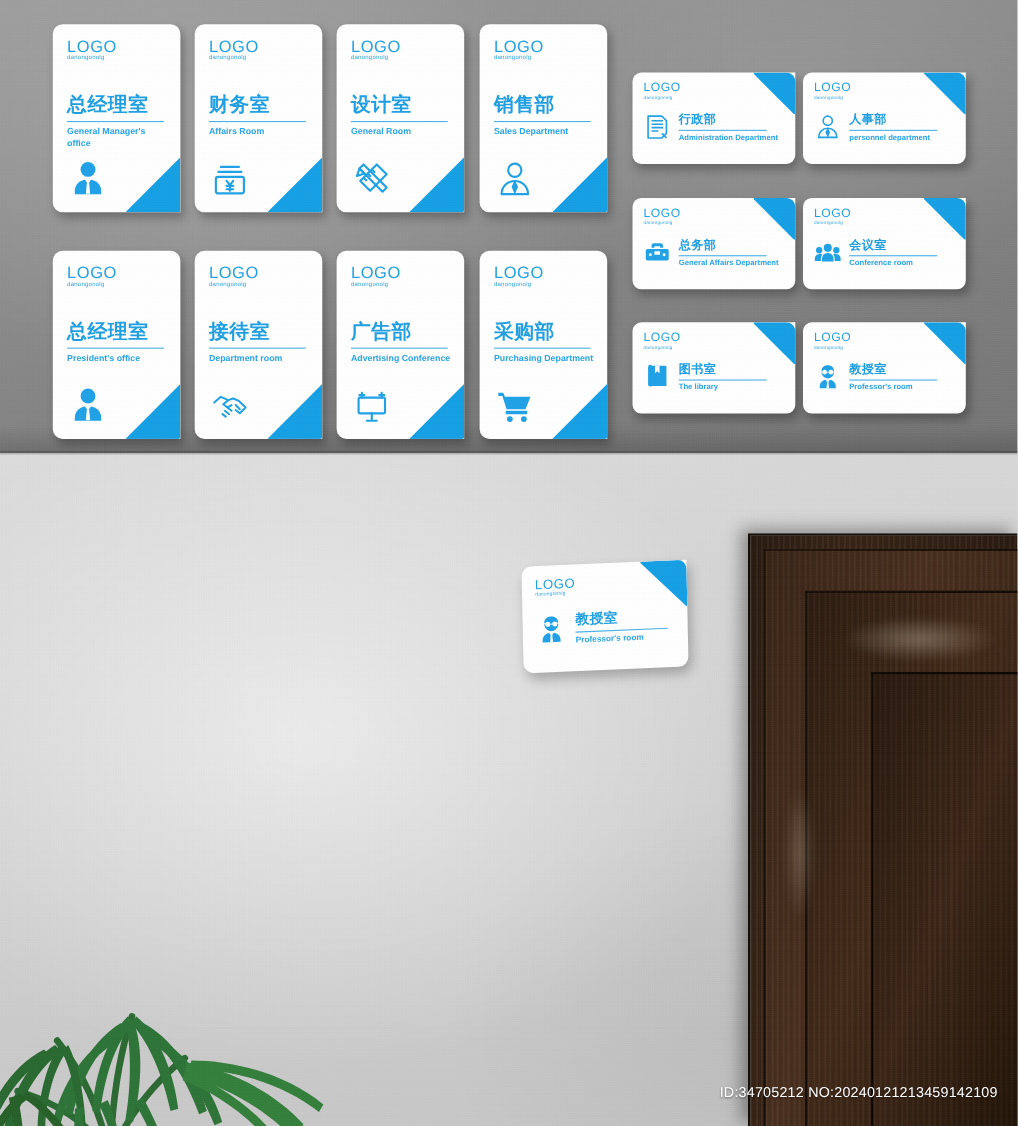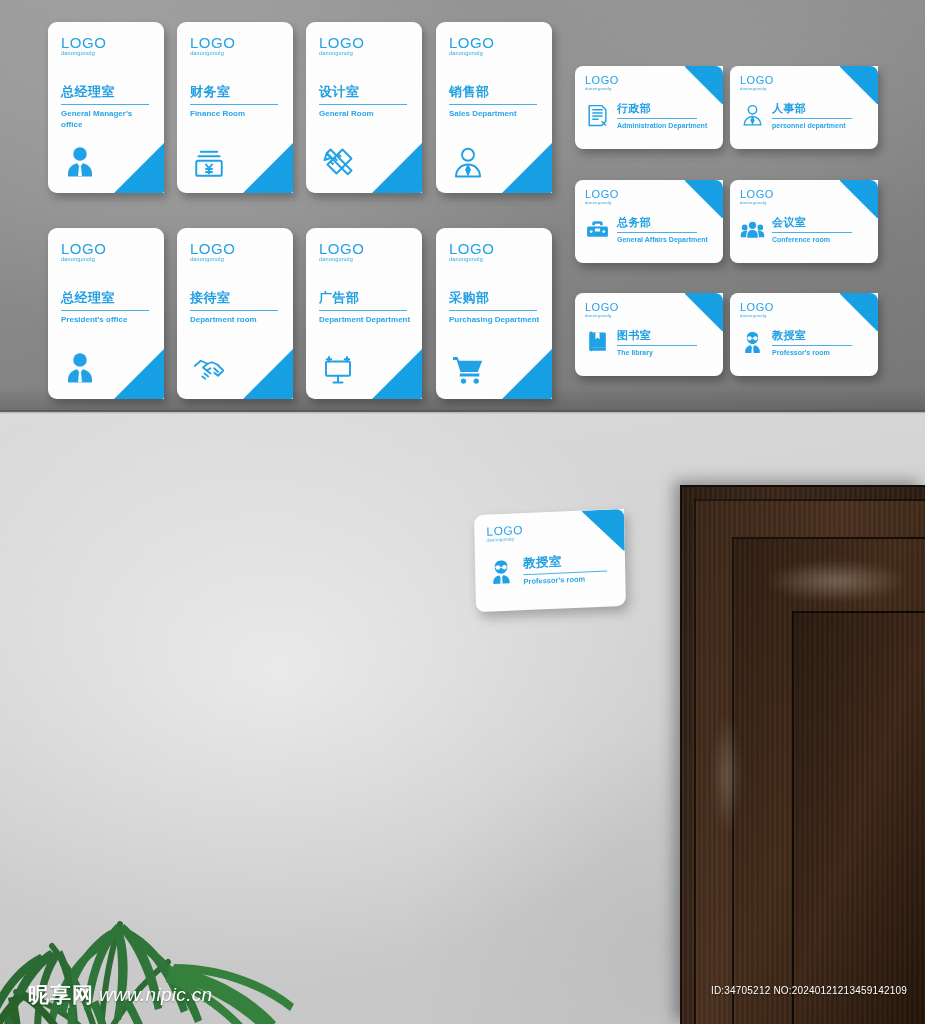--- a/index.html
+++ b/index.html
@@ -106,21 +106,21 @@
   .en{ color:#2aa6e8; font-weight:600; }
   .rule{ height:1px; background:#49b2ea; }
 
   
   .v-card{
     width:116px; height:171px;
     border-radius:9px 9px 0 9px;
   }
   .v-card .v-body{ position:absolute; inset:0; padding:13px 11px 0 13px; }
   .v-card .logo{ margin-bottom:26px; }
-  .v-card .cn{ font-size:13px; letter-spacing:.5px; }
+  .v-card .cn{ font-size:18px; letter-spacing:.5px; }
   .v-card .rule{ margin:3px 0 3px 0; width:88px; }
   .v-card .en{ font-size:8px; line-height:11px; }
   .v-card .v-icon{
     position:absolute; left:14px; bottom:12px; width:36px; height:36px;
     color:#21a2e7;
   }
   .v-card .v-icon svg{ width:100%; height:100%; display:block; }
 
   
   .v-fold{
@@ -191,21 +191,21 @@
   .watermark{
     position:absolute; left:28px; top:981px;
     display:flex; align-items:center; gap:5px;
     color:#ffffff; white-space:nowrap;
     text-shadow: 0 1px 2px rgba(0,0,0,.35);
   }
   .watermark .wm-cn{ font-size:21px; font-weight:700; letter-spacing:1px; }
   .watermark .wm-url{ font-size:19px; font-weight:400; font-style:italic; letter-spacing:.3px; }
   .photo-id{
     position:absolute; right:18px; top:985px;
-    color:#ffffff; font-size:10px; letter-spacing:.2px; white-space:nowrap;
+    color:#ffffff; font-size:13px; letter-spacing:.2px; white-space:nowrap;
     text-shadow:0 1px 2px rgba(0,0,0,.5);
   }
 </style>
 </head>
 <body>
 
 <div id="scene">
 
   <div class="wall-top"></div>
   <div class="wall-bottom"></div>
@@ -289,21 +289,21 @@
   </div>
 
   <div class="card v-card" style="left:177px; top:22px;">
     <div class="v-body">
       <div class="logo">
         <span class="logo-main">LOGO</span>
         <span class="logo-sub">danongonolg</span>
       </div>
       <div class="cn">财务室</div>
       <div class="rule"></div>
-      <div class="en">Finance Room</div>
+      <div class="en">Affairs Room</div>
     </div>
     <div class="v-icon">
       <svg viewBox="0 0 48 48" xmlns="http://www.w3.org/2000/svg" fill="none" stroke="currentColor" stroke-width="2.6" aria-hidden="true">
         <path d="M13 9h22" stroke-linecap="round"></path>
         <path d="M10 15h28" stroke-linecap="round"></path>
         <rect x="7" y="21" width="34" height="20" rx="2.5"></rect>
         <path d="M20 26l4 5 4-5M20 32h8M20 36h8M24 31v7" stroke-linecap="round"></path>
       </svg>
     </div>
     <div class="v-fold">
@@ -408,21 +408,21 @@
   </div>
 
   <div class="card v-card" style="left:306px; top:228px;">
     <div class="v-body">
       <div class="logo">
         <span class="logo-main">LOGO</span>
         <span class="logo-sub">danongonolg</span>
       </div>
       <div class="cn">广告部</div>
       <div class="rule"></div>
-      <div class="en">Department Department</div>
+      <div class="en">Advertising Conference</div>
     </div>
     <div class="v-icon">
       <svg viewBox="0 0 48 48" xmlns="http://www.w3.org/2000/svg" fill="none" stroke="currentColor" stroke-width="2.6" stroke-linecap="round" aria-hidden="true">
         <rect x="8" y="14" width="32" height="19" rx="1.5"></rect>
         <path d="M12 8v6M36 8v6M9 11h6M33 11h6"></path>
         <path d="M24 33v7M18 42h12"></path>
       </svg>
     </div>
     <div class="v-fold">
         <span class="tri"></span>
@@ -656,20 +656,16 @@
       </div>
       <div class="h-fold">
           <span class="tri"></span>
         </div>
       <div class="h-cut"></div>
     </div>
   </div>
 
   <div class="wall-noise"></div>
 
-  <div class="watermark">
-    <span class="wm-cn">昵享网</span>
-    <span class="wm-url">www.nipic.cn</span>
-  </div>
 
   <div class="photo-id">ID:34705212 NO:20240121213459142109</div>
 
 </div>
 
 </body></html>

